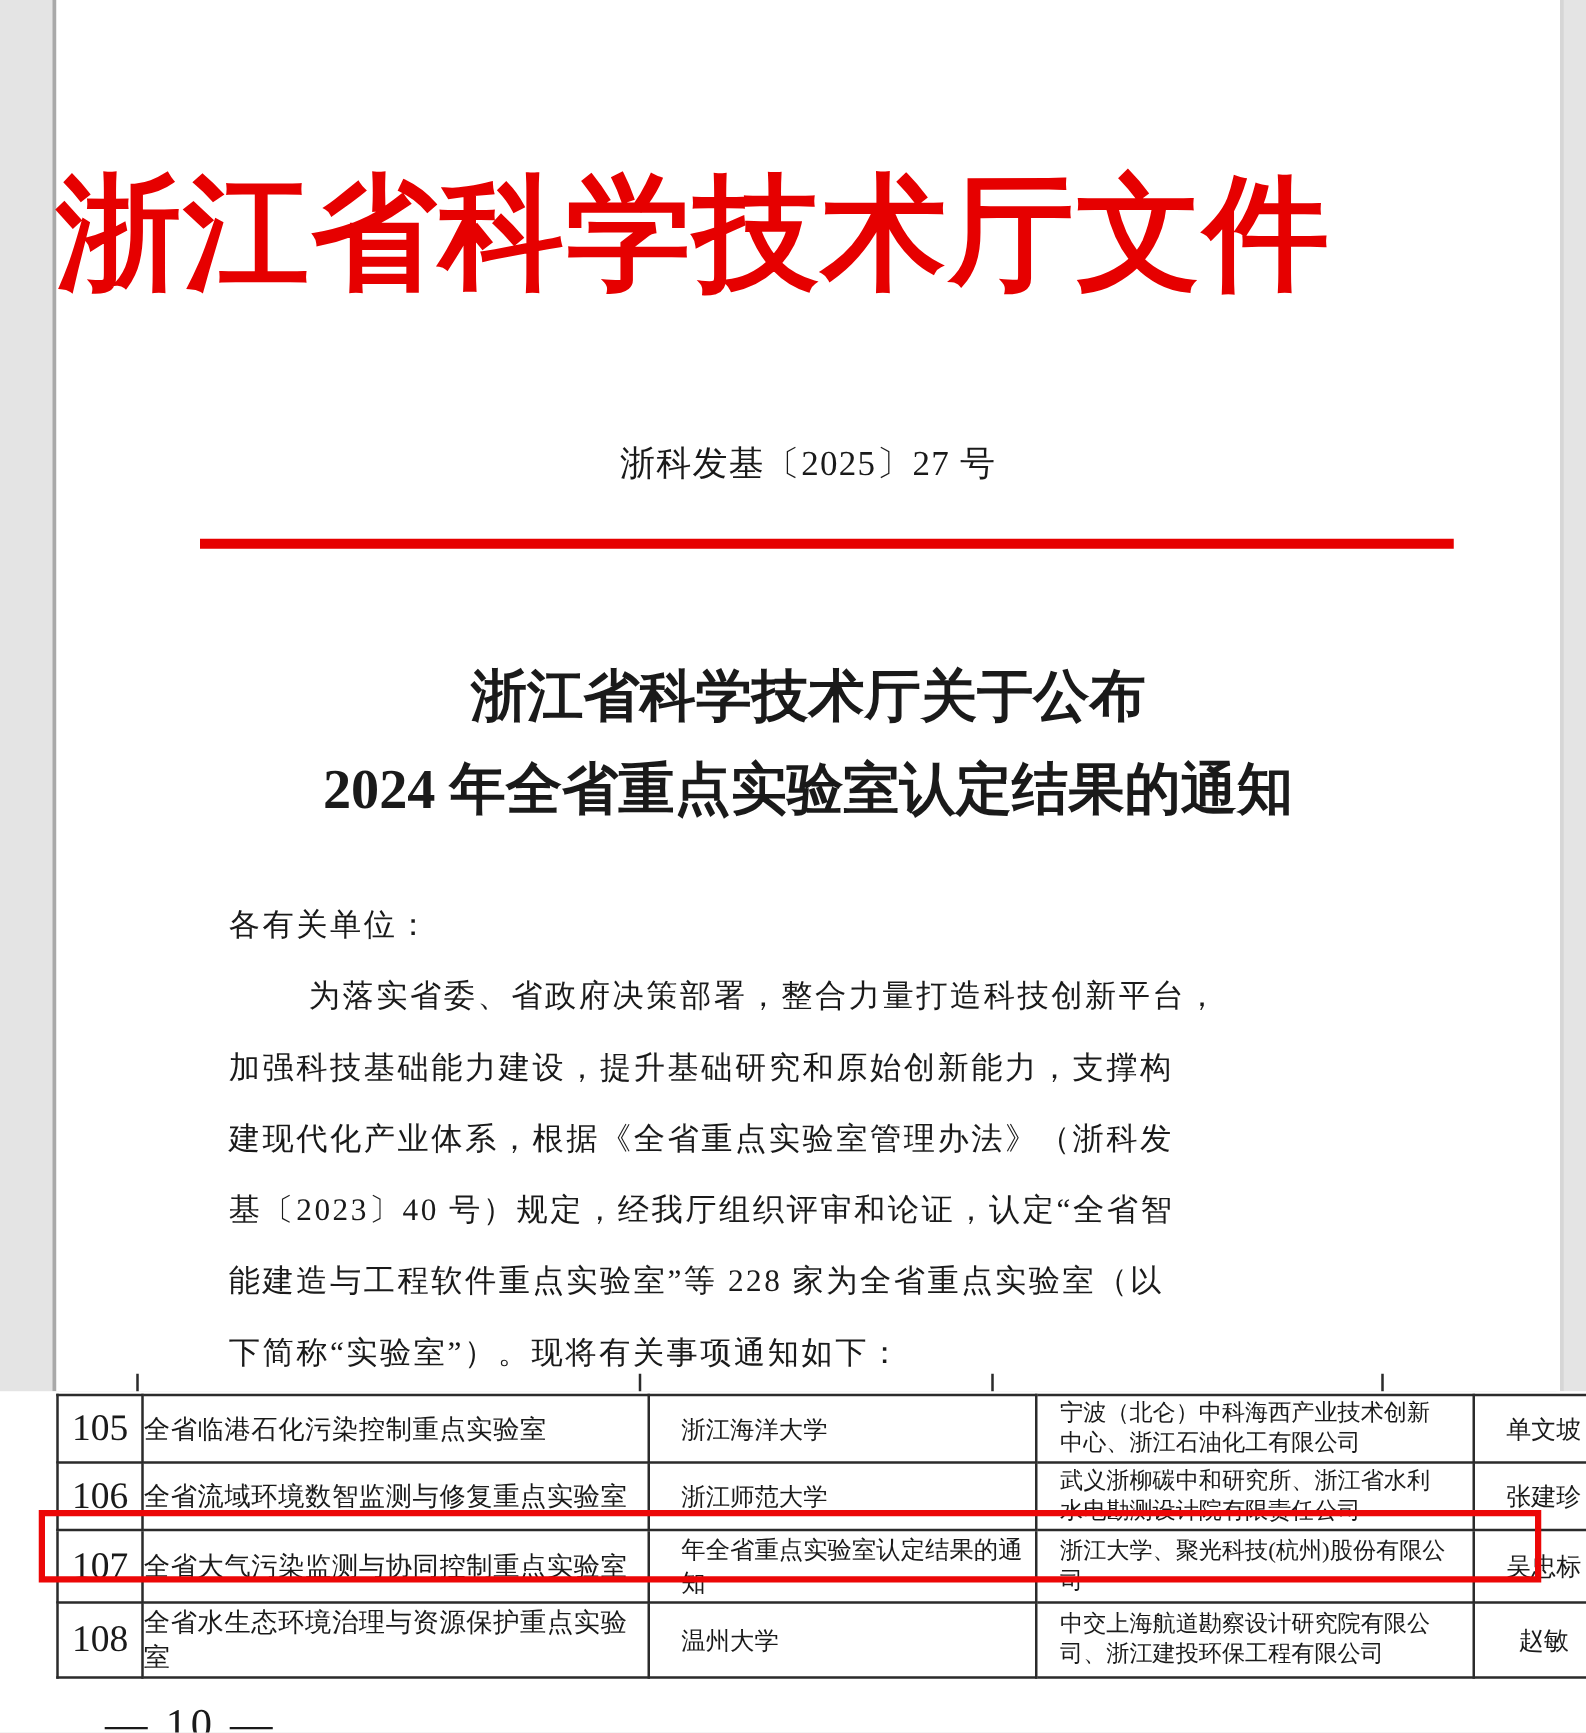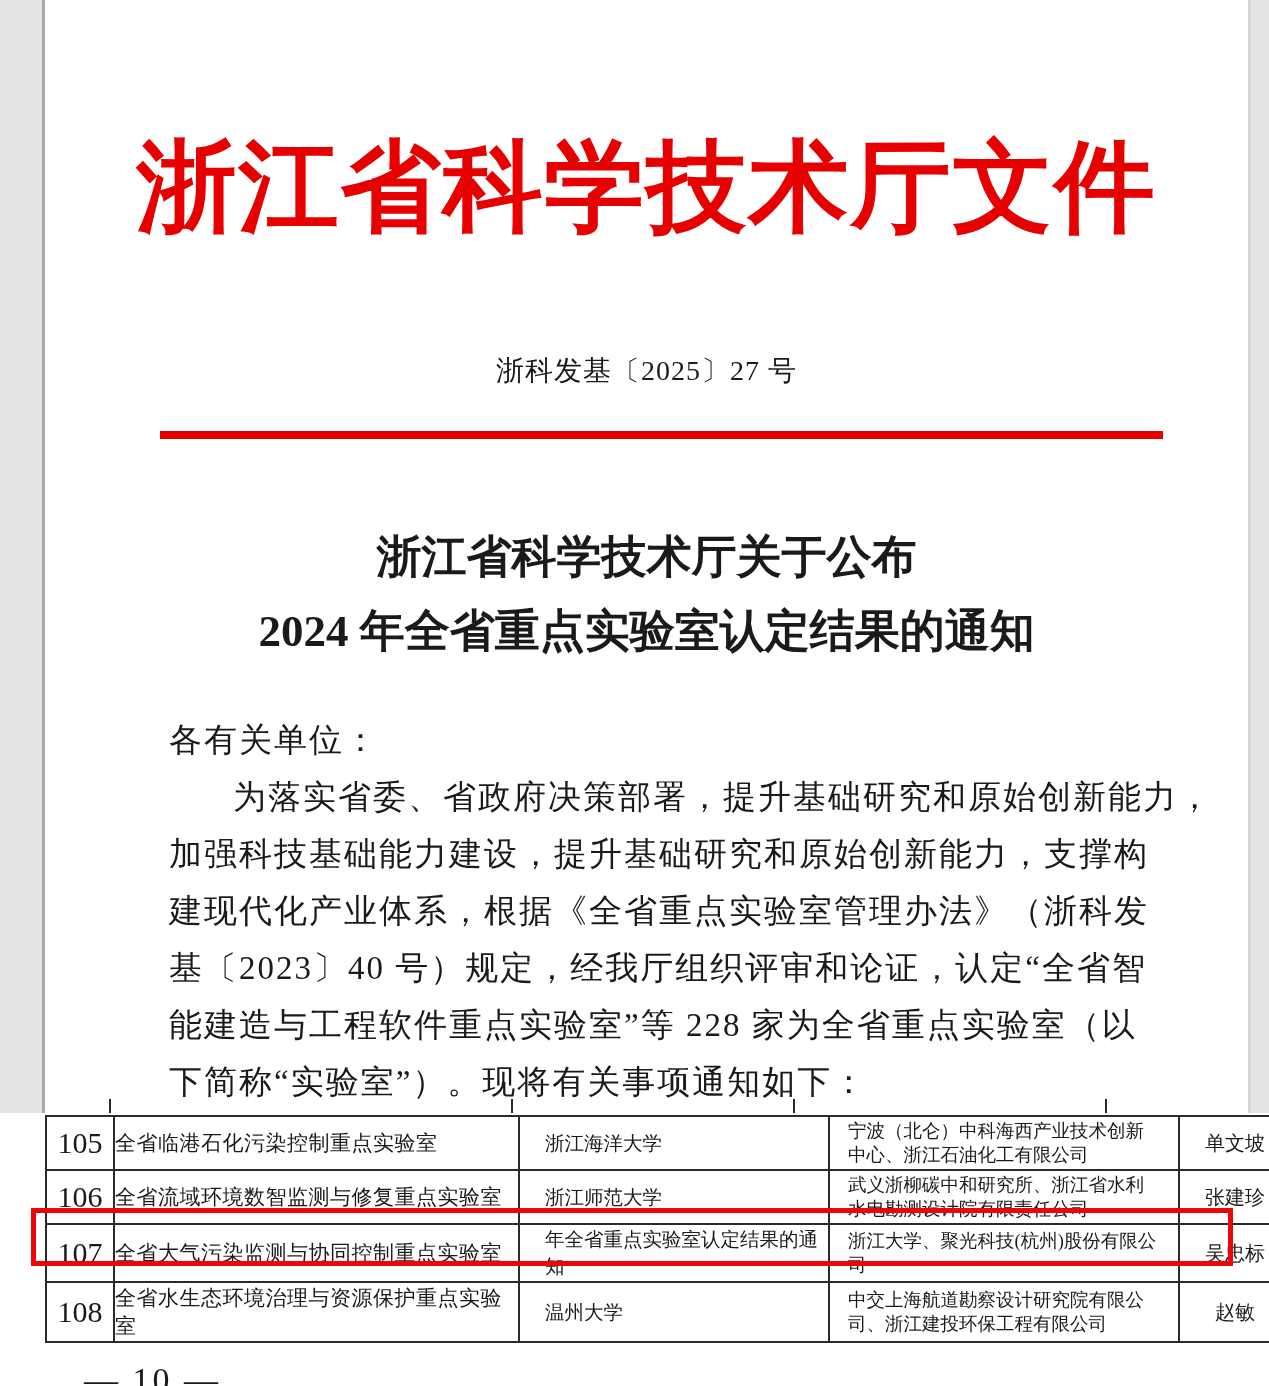--- a/index.html
+++ b/index.html
@@ -17,39 +17,39 @@
     font-family:"Liberation Serif","DejaVu Serif",serif;
     color:var(--text-main,#1a1a1a);
   }
   .page{
     position:absolute;left:45px;top:0;width:1203px;height:1113px;
     background:var(--page-bg,#fff);
     box-shadow:-3px 0 0 #a9a9a9, 3px 0 0 #d6d6d6;
   }
   .header-title{
     position:absolute;left:0;top:128px;width:1203px;
-    text-align:center;font-size:100px;font-weight:bold;
+    font-size:100px;font-weight:bold;
     letter-spacing:2px;color:var(--accent-red,#e60000);
     line-height:1.2;white-space:nowrap;
   }
   .doc-number{
     position:absolute;left:0;top:352px;width:1203px;
     text-align:center;font-size:28px;letter-spacing:1px;
   }
   .red-rule{
     position:absolute;left:115px;top:431px;width:1003px;height:8px;
     background:var(--accent-red,#e60000);
   }
   .notice-title{
     position:absolute;left:0;top:520px;width:1203px;
     text-align:center;font-weight:bold;font-size:45px;line-height:74px;
   }
   .body-block{
-    position:absolute;left:124px;top:712px;width:945px;
-    font-size:33px;letter-spacing:2px;
+    position:absolute;left:138px;top:712px;width:945px;
+    font-size:25px;letter-spacing:2px;
   }
   .body-line{height:57px;line-height:57px;white-space:nowrap;}
   .body-line.indent{padding-left:64px;}
   .band{
     position:absolute;left:0;top:1113px;width:1269px;height:273px;
     background:var(--page-bg,#fff);
   }
   .stub{
     position:absolute;top:1099px;width:2px;height:17px;
     background:var(--border-dark,#2b2b2b);
@@ -86,21 +86,21 @@
   <div class="page">
     <div class="header-title">浙江省科学技术厅文件</div>
     <div class="doc-number">浙科发基〔2025〕27 号</div>
     <div class="red-rule"></div>
     <div class="notice-title">
       <div>浙江省科学技术厅关于公布</div>
       <div>2024 年全省重点实验室认定结果的通知</div>
     </div>
     <div class="body-block">
       <div class="body-line">各有关单位：</div>
-      <div class="body-line indent">为落实省委、省政府决策部署，提升基础研究和原始创新能力，</div>
+      <div class="body-line indent">为落实省委、省政府决策部署，整合力量打造科技创新平台，</div>
       <div class="body-line">加强科技基础能力建设，提升基础研究和原始创新能力，支撑构</div>
       <div class="body-line">建现代化产业体系，根据《全省重点实验室管理办法》（浙科发</div>
       <div class="body-line">基〔2023〕40 号）规定，经我厅组织评审和论证，认定“全省智</div>
       <div class="body-line">能建造与工程软件重点实验室”等 228 家为全省重点实验室（以</div>
       <div class="body-line">下简称“实验室”）。现将有关事项通知如下：</div>
     </div>
   </div>
 
   <div class="stub" style="left:109px"></div>
   <div class="stub" style="left:511px"></div>

